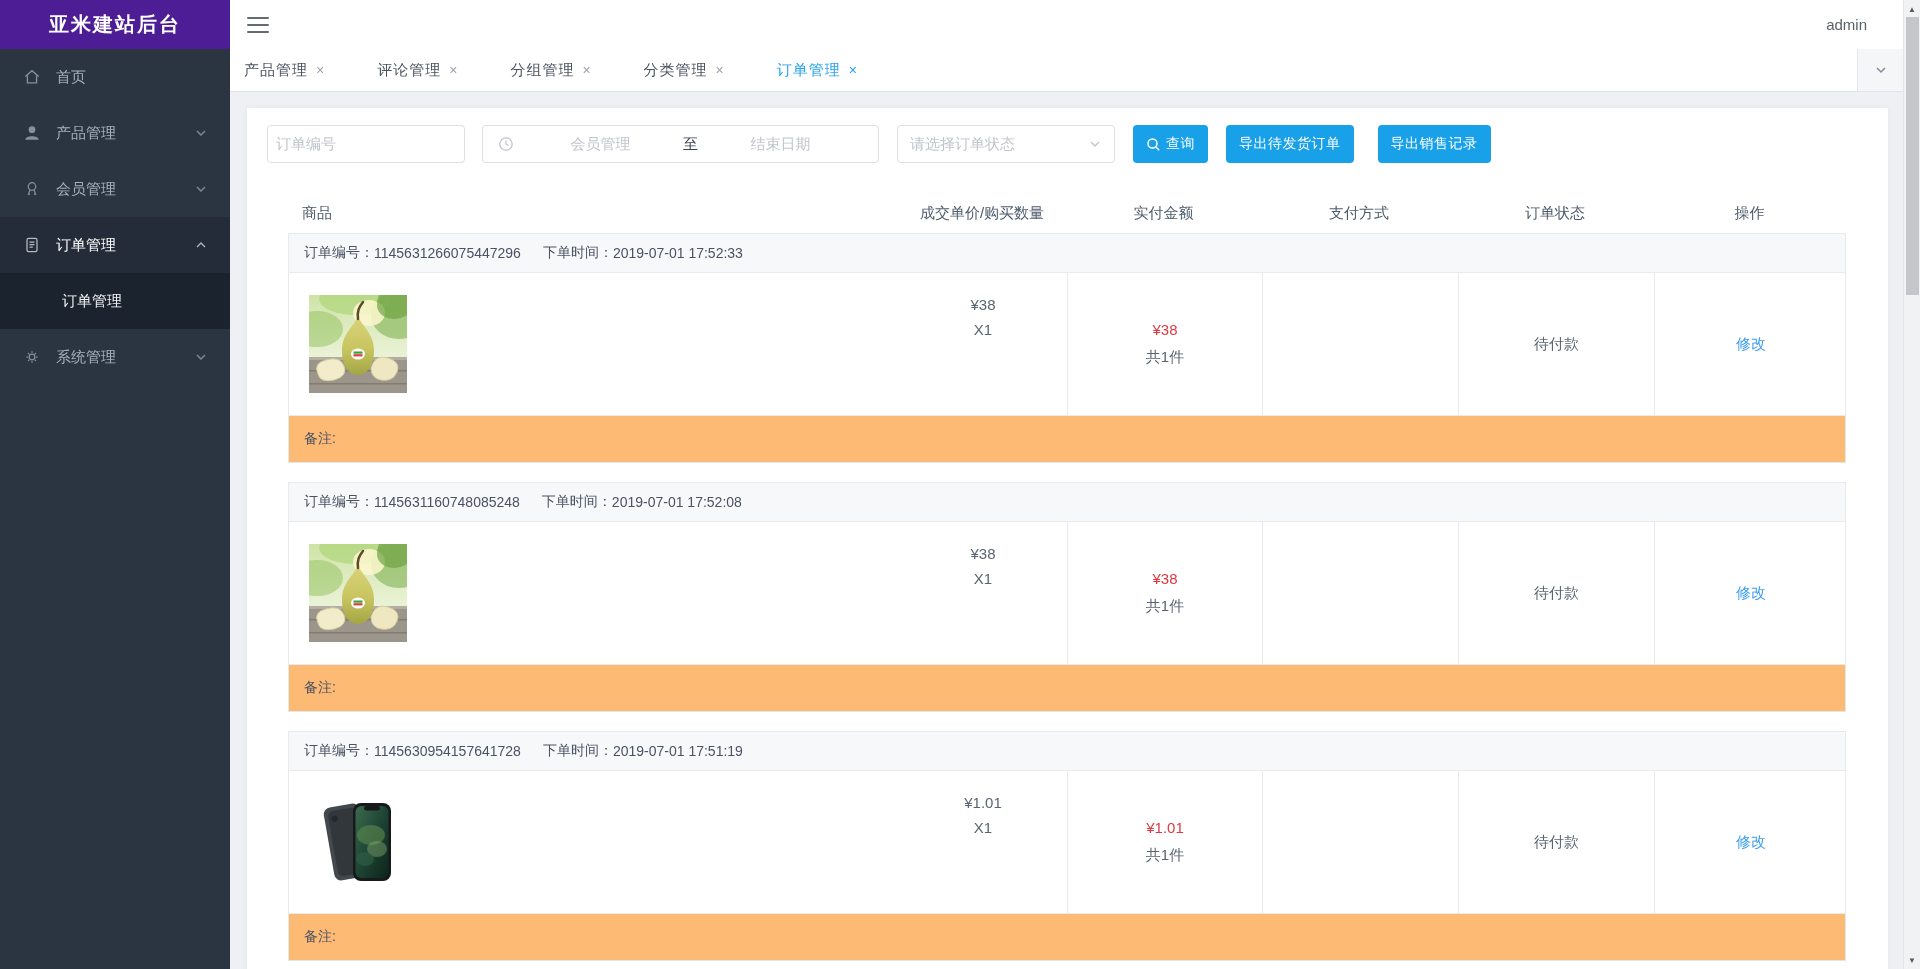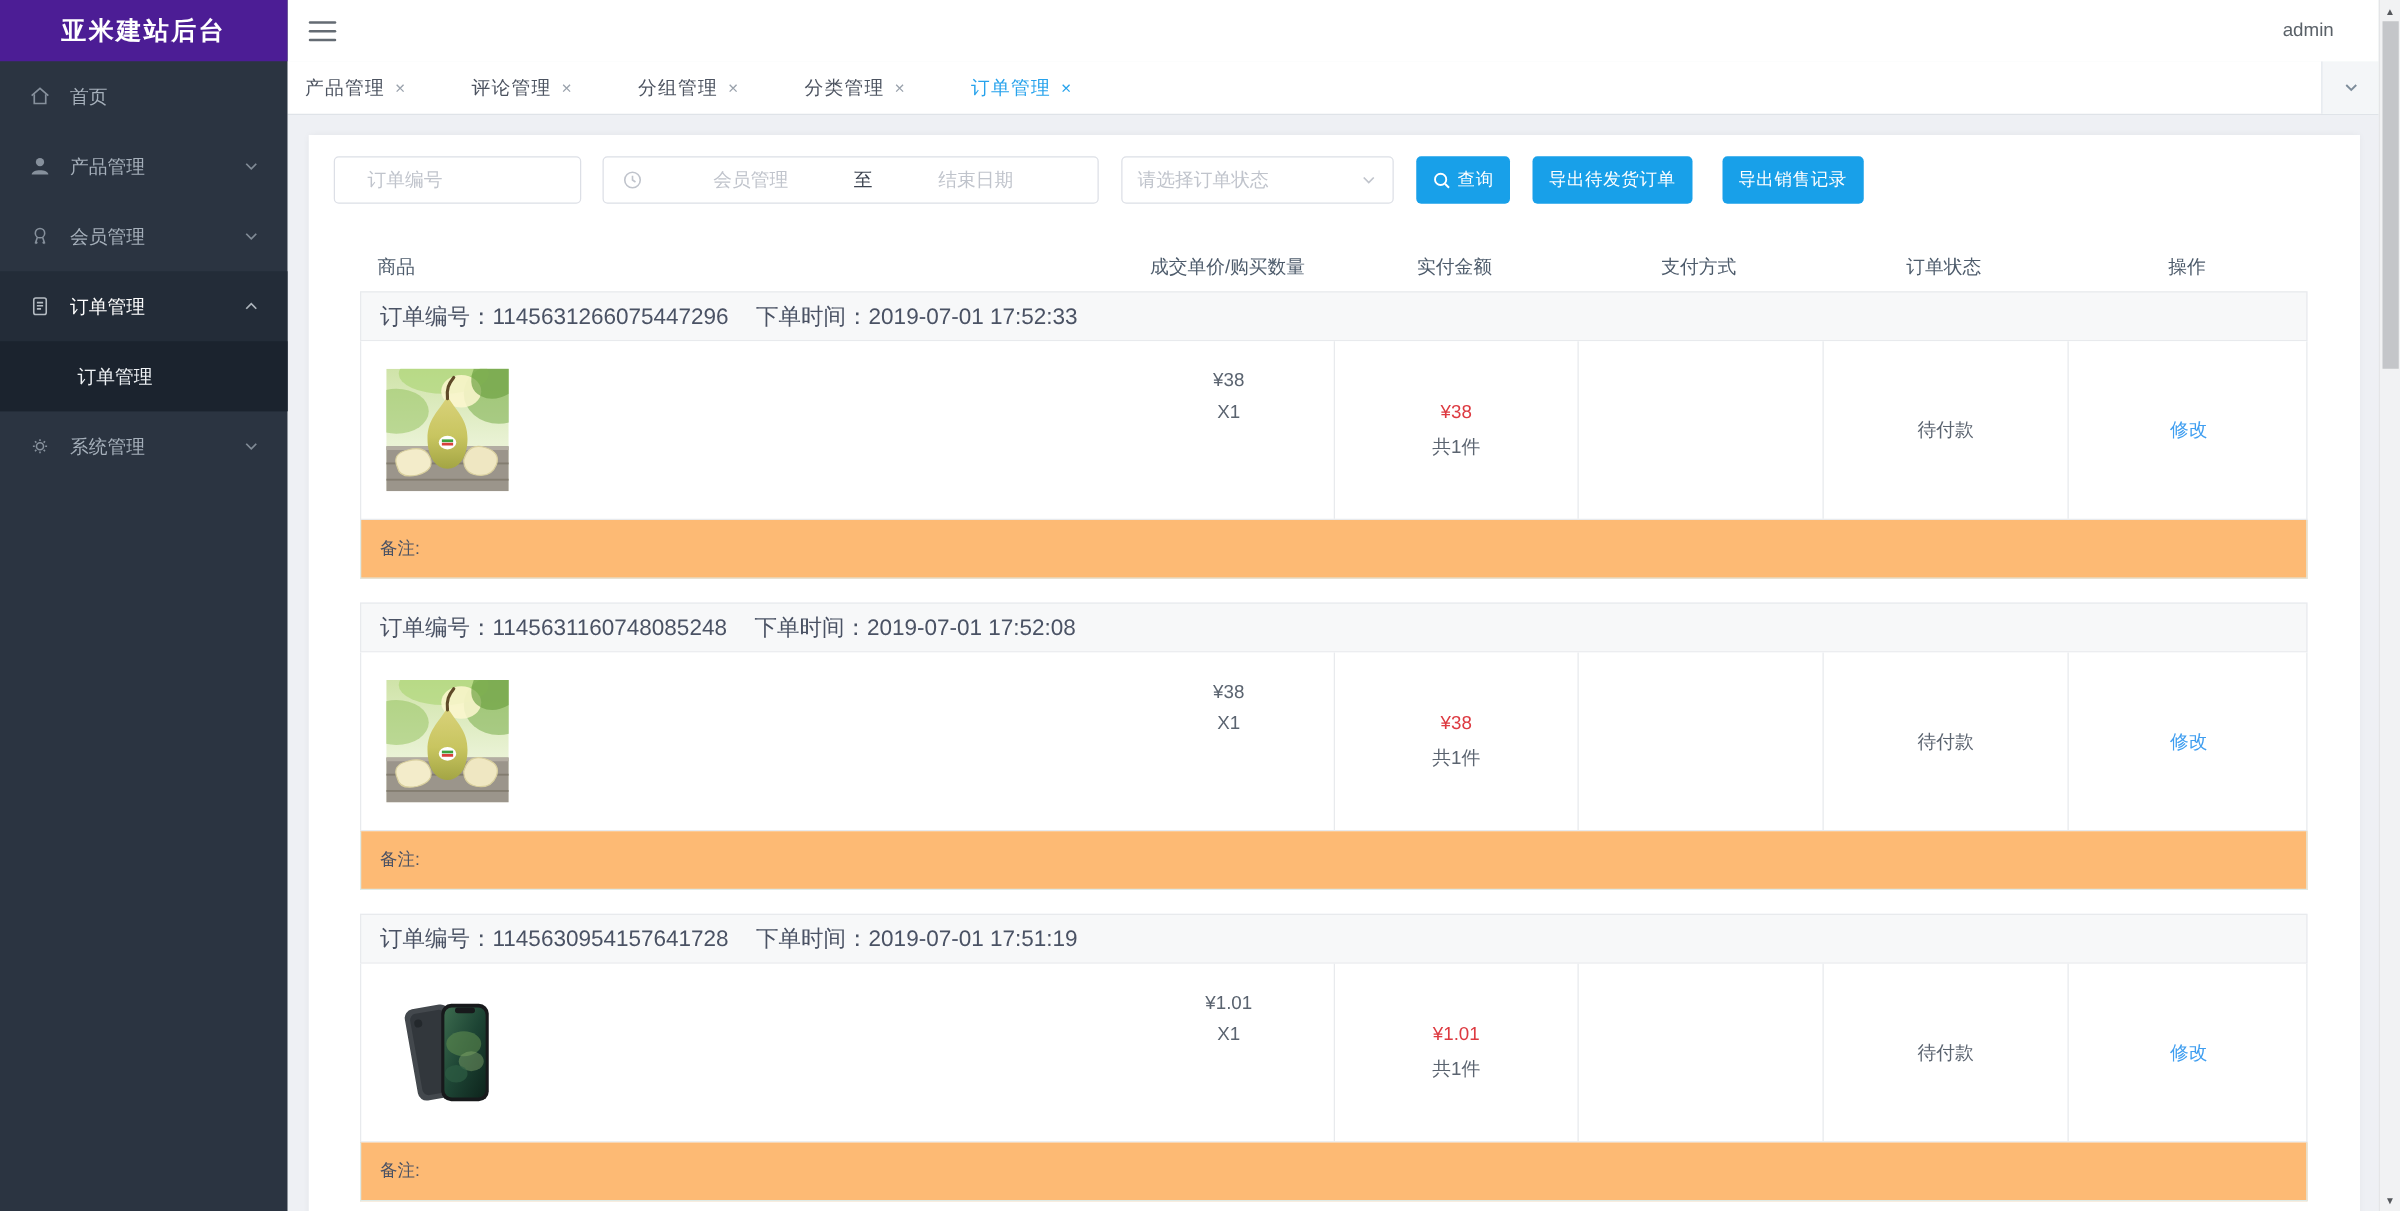--- a/index.html
+++ b/index.html
@@ -43,42 +43,42 @@
 
   
   .content { position:absolute; left:230px; top:92px; right:17px; bottom:0; background:#eef0f4; overflow:hidden; }
   .card { margin:16px 15px 0 17px; background:#fff; min-height:880px; padding:17px 20px;
     box-shadow:0 0 6px rgba(0,0,0,.05); }
 
   
   .filterbar { display:flex; align-items:center; }
   .f-input, .f-date, .f-select { height:38px; border:1px solid #dcdfe6; border-radius:4px;
     background:#fff; display:flex; align-items:center; font-size:15px; color:#c0c4cc; }
-  .f-input { width:198px; padding-left:26px; }
+  .f-input { width:198px; padding-left:8px; }
   .f-date { width:397px; margin-left:17px; padding:0 15px; }
   .f-date .mid { color:#3c4350; flex:none; }
   .f-date .ph { flex:1; text-align:center; }
   .clockicon { width:16px; height:16px; flex:none; margin-right:4px; }
   .f-select { width:218px; margin-left:18px; padding:0 12px; justify-content:space-between; }
   .btn { height:38px; margin-left:18px; border:none; border-radius:4px; background:#18a0e9;
     color:#fff; font-size:14px; padding:0 13px; display:flex; align-items:center; gap:5px;
     cursor:pointer; font-family:inherit; letter-spacing:.5px; }
   .btn.last { margin-left:24px; }
 
   
   .ordertable { margin:0 22px 0 21px; width:1558px; }
   .thead { display:grid; grid-template-columns:778px 195px 196px 196px 193px;
     height:40px; margin-top:30px; align-items:center; color:#4d5b6b; font-size:15px; }
   .thead .th { text-align:center; }
   .thead .th-first { display:flex; align-items:center; text-align:left; }
   .thead .th-first .goods { padding-left:14px; flex:1; }
   .thead .th-first .unit { width:168px; text-align:center; flex:none; }
 
   .order-head { height:40px; background:#f7f8f9; border:1px solid #e8eaed;
-    display:flex; align-items:center; padding-left:15px; font-size:18px; color:#4a5264; }
+    display:flex; align-items:center; padding-left:15px; font-size:14px; color:#4a5264; }
   .order-head .gap { width:22px; }
   .order-row { display:grid; grid-template-columns:778px 195px 196px 196px 193px;
     height:143px; border:1px solid #e8eaed; border-top:none; background:#fff; }
   .order-row .cell { border-left:1px solid #e8eaed; display:flex; flex-direction:column;
     align-items:center; justify-content:center; font-size:15px; color:#5b6470; }
   .order-row .cell-first { border-left:none; display:flex; flex-direction:row; align-items:flex-start; }
   .prodbox { margin:22px 0 0 20px; width:98px; height:98px; flex:none; }
   .unitblock { margin-left:auto; width:168px; flex:none; text-align:center; padding-top:23px;
     font-size:15px; color:#5b6470; }
   .unitblock .qty { margin-top:8px; }

